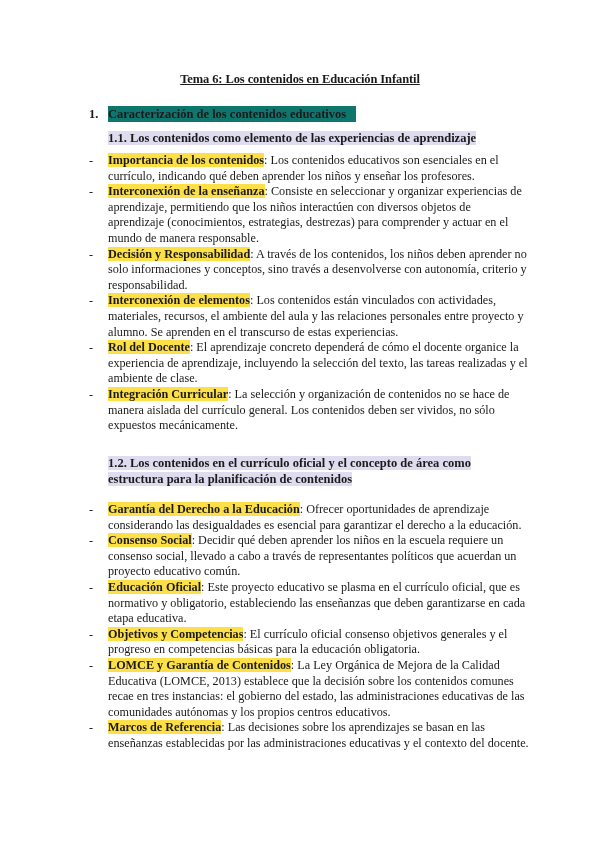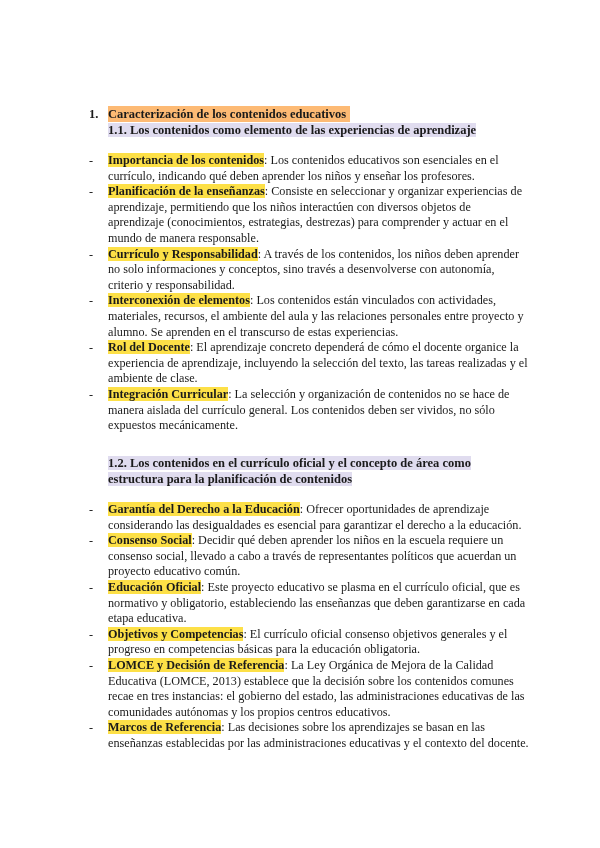--- a/index.html
+++ b/index.html
@@ -3,56 +3,57 @@
 <meta charset="utf-8">
 <style>
   html, body { margin:0; padding:0; background:#ffffff; }
   body { width:600px; height:848px; position:relative; overflow:hidden;
          font-family:"Liberation Serif","DejaVu Serif",serif; color:#1a1a1a; }
   .page { position:absolute; left:0; top:0; width:600px; height:848px; }
   .title { position:absolute; left:0; right:0; top:72px; text-align:center;
            font-weight:bold; font-size:12.5px; text-decoration:underline; letter-spacing:-0.1px; }
   .h1 { position:absolute; left:89px; top:106px; font-size:12.5px; font-weight:bold; line-height:16px; }
   .h1 .num { position:absolute; left:0; top:0; }
-  .h1 .txt { position:absolute; left:19px; top:0; white-space:nowrap; background:#fdba74; padding-right:4px; }
+  .h1 .txt { position:absolute; left:19px; top:0; white-space:nowrap; background:#0f766e; padding-right:10px; }
   .h2 { position:absolute; left:108px; font-size:12.5px; font-weight:bold; line-height:16px; }
   .h2 span { background:#e0dcef; }
   .list { position:absolute; left:89px; width:440px; font-size:12.2px; line-height:15.6px; }
   .item { position:relative; padding-left:19px; }
   .item .dash { position:absolute; left:0; top:0; }
   .item .term { font-weight:bold; background:#fde047; }
 </style>
 </head>
 <body>
 
 <div class="page">
+  <div class="title">Tema 6: Los contenidos en Educación Infantil</div>
 
   <div class="h1">
     <span class="num">1.</span>
     <span class="txt">Caracterización de los contenidos educativos</span>
   </div>
 
-  <div class="h2" style="top:122px;">
+  <div class="h2" style="top:130px;">
     <span>1.1. Los contenidos como elemento de las experiencias de aprendizaje</span>
   </div>
 
   <div class="list" style="top:153px;">
     <div class="item"><span class="dash">-</span><span class="term">Importancia de los contenidos</span><span>: Los contenidos educativos son esenciales en el currículo, indicando qué deben aprender los niños y enseñar los profesores.</span></div>
-    <div class="item"><span class="dash">-</span><span class="term">Planificación de la enseñanzas</span><span>: Consiste en seleccionar y organizar experiencias de aprendizaje, permitiendo que los niños interactúen con diversos objetos de aprendizaje (conocimientos, estrategias, destrezas) para comprender y actuar en el mundo de manera responsable.</span></div>
-    <div class="item"><span class="dash">-</span><span class="term">Currículo y Responsabilidad</span><span>: A través de los contenidos, los niños deben aprender no solo informaciones y conceptos, sino través a desenvolverse con autonomía, criterio y responsabilidad.</span></div>
+    <div class="item"><span class="dash">-</span><span class="term">Interconexión de la enseñanza</span><span>: Consiste en seleccionar y organizar experiencias de aprendizaje, permitiendo que los niños interactúen con diversos objetos de aprendizaje (conocimientos, estrategias, destrezas) para comprender y actuar en el mundo de manera responsable.</span></div>
+    <div class="item"><span class="dash">-</span><span class="term">Decisión y Responsabilidad</span><span>: A través de los contenidos, los niños deben aprender no solo informaciones y conceptos, sino través a desenvolverse con autonomía, criterio y responsabilidad.</span></div>
     <div class="item"><span class="dash">-</span><span class="term">Interconexión de elementos</span><span>: Los contenidos están vinculados con actividades, materiales, recursos, el ambiente del aula y las relaciones personales entre proyecto y alumno. Se aprenden en el transcurso de estas experiencias.</span></div>
     <div class="item"><span class="dash">-</span><span class="term">Rol del Docente</span><span>: El aprendizaje concreto dependerá de cómo el docente organice la experiencia de aprendizaje, incluyendo la selección del texto, las tareas realizadas y el ambiente de clase.</span></div>
     <div class="item"><span class="dash">-</span><span class="term">Integración Curricular</span><span>: La selección y organización de contenidos no se hace de manera aislada del currículo general. Los contenidos deben ser vividos, no sólo expuestos mecánicamente.</span></div>
   </div>
 
   <div class="h2" style="top:455px; width:410px;">
     <span>1.2. Los contenidos en el currículo oficial y el concepto de área como estructura para la planificación de contenidos</span>
   </div>
 
   <div class="list" style="top:502px;">
     <div class="item"><span class="dash">-</span><span class="term">Garantía del Derecho a la Educación</span><span>: Ofrecer oportunidades de aprendizaje considerando las desigualdades es esencial para garantizar el derecho a la educación.</span></div>
     <div class="item"><span class="dash">-</span><span class="term">Consenso Social</span><span>: Decidir qué deben aprender los niños en la escuela requiere un consenso social, llevado a cabo a través de representantes políticos que acuerdan un proyecto educativo común.</span></div>
     <div class="item"><span class="dash">-</span><span class="term">Educación Oficial</span><span>: Este proyecto educativo se plasma en el currículo oficial, que es normativo y obligatorio, estableciendo las enseñanzas que deben garantizarse en cada etapa educativa.</span></div>
     <div class="item"><span class="dash">-</span><span class="term">Objetivos y Competencias</span><span>: El currículo oficial consenso objetivos generales y el progreso en competencias básicas para la educación obligatoria.</span></div>
-    <div class="item"><span class="dash">-</span><span class="term">LOMCE y Decisión de Referencia</span><span>: La Ley Orgánica de Mejora de la Calidad Educativa (LOMCE, 2013) establece que la decisión sobre los contenidos comunes recae en tres instancias: el gobierno del estado, las administraciones educativas de las comunidades autónomas y los propios centros educativos.</span></div>
+    <div class="item"><span class="dash">-</span><span class="term">LOMCE y Garantía de Contenidos</span><span>: La Ley Orgánica de Mejora de la Calidad Educativa (LOMCE, 2013) establece que la decisión sobre los contenidos comunes recae en tres instancias: el gobierno del estado, las administraciones educativas de las comunidades autónomas y los propios centros educativos.</span></div>
     <div class="item"><span class="dash">-</span><span class="term">Marcos de Referencia</span><span>: Las decisiones sobre los aprendizajes se basan en las enseñanzas establecidas por las administraciones educativas y el contexto del docente.</span></div>
   </div>
 </div>
 
 </body></html>

